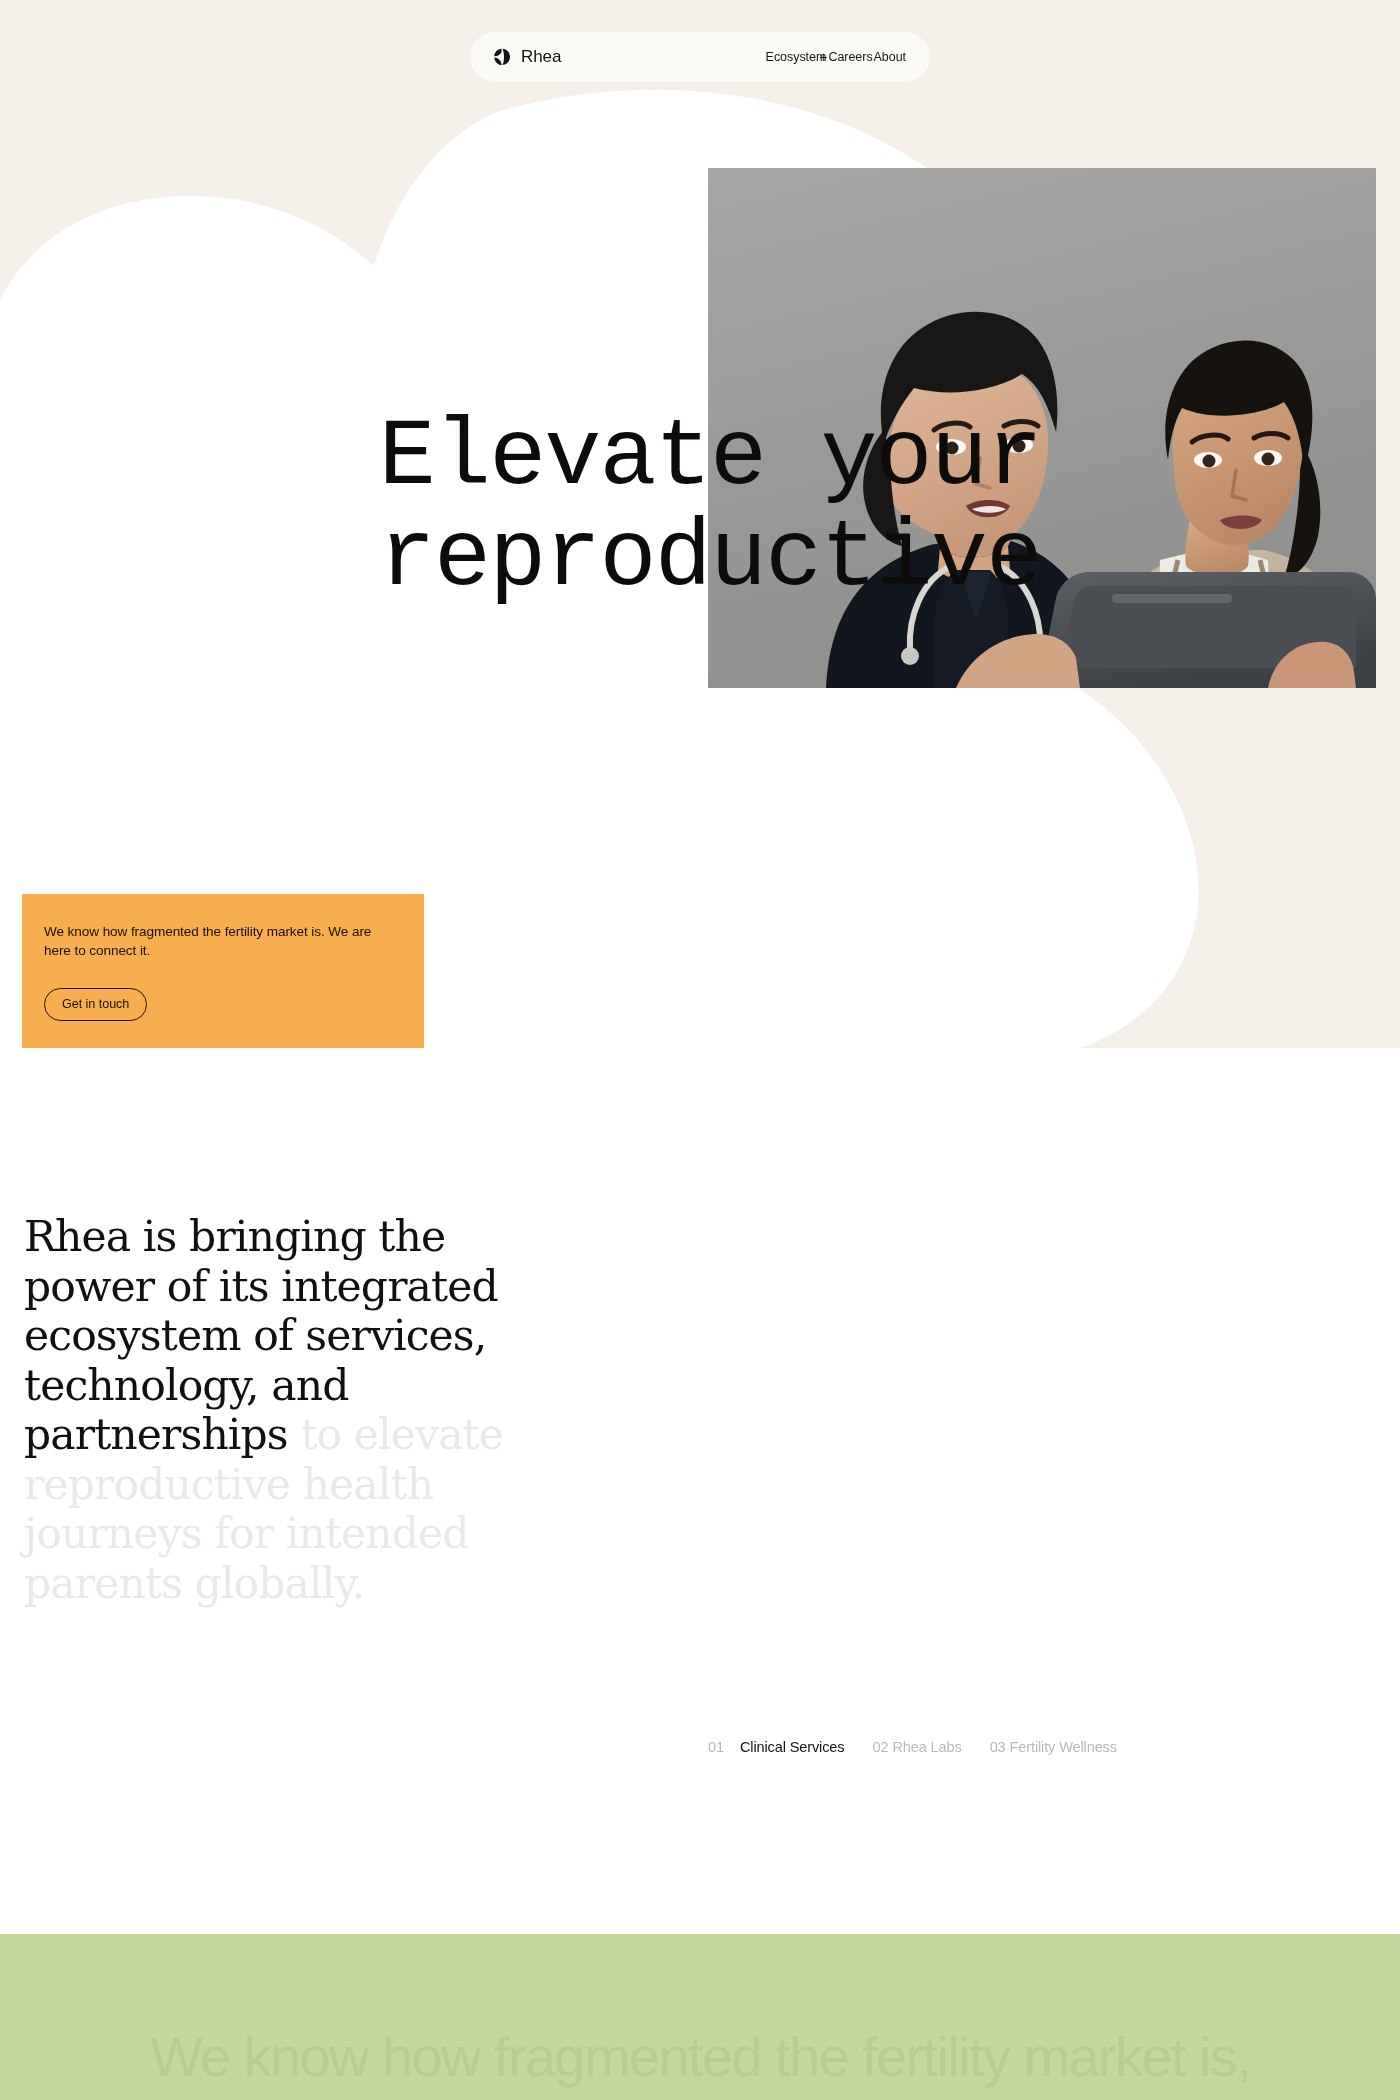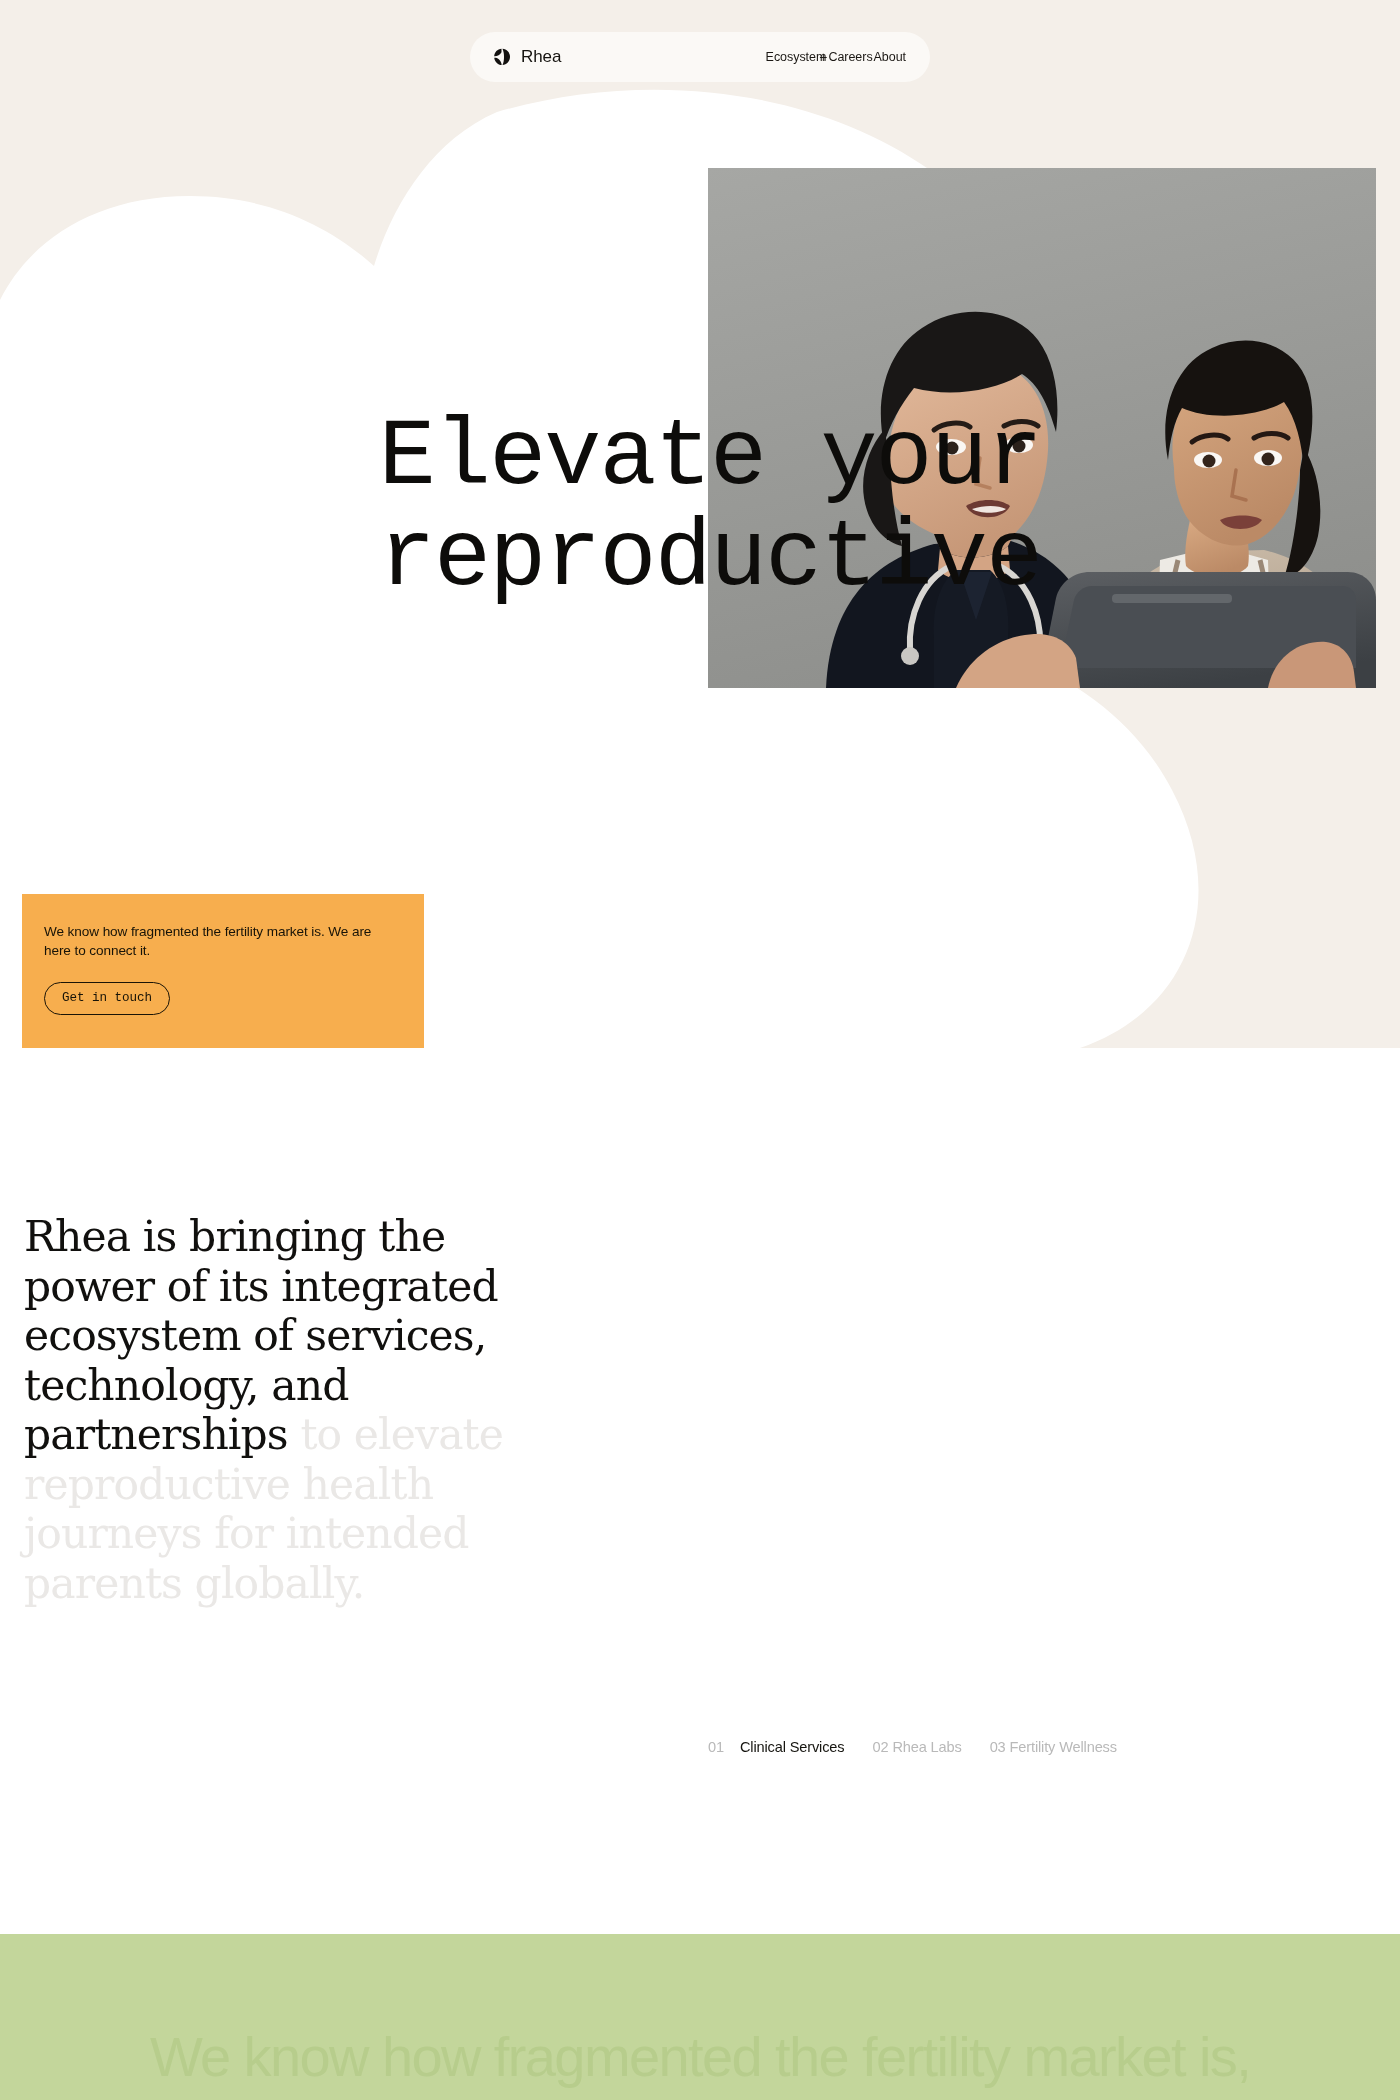--- a/index.html
+++ b/index.html
@@ -91,31 +91,31 @@
     padding:28px 30px 0 22px;
     z-index:15;
   }
   .promo-text {
     font-size:13.6px;
     line-height:1.42;
     color:#171307;
     letter-spacing:-0.1px;
   }
   .promo-btn {
-    margin-top:21px;
+    margin-top:27px;
     display:inline-block;
     border:1.3px solid #1A1406;
     border-radius:22px;
     padding:8px 17px 9px;
     font-size:12.6px;
     color:#171307;
     background:transparent;
     cursor:pointer;
     letter-spacing:-0.05px;
-    font-family:Liberation Mono, monospace;
+    font-family:Liberation Sans, sans-serif;
   }
 
   
   .about {
     position:absolute; left:0; top:1048px;
     width:1400px; height:886px;
     background:#FFFFFF;
   }
 
   .about-copy {

